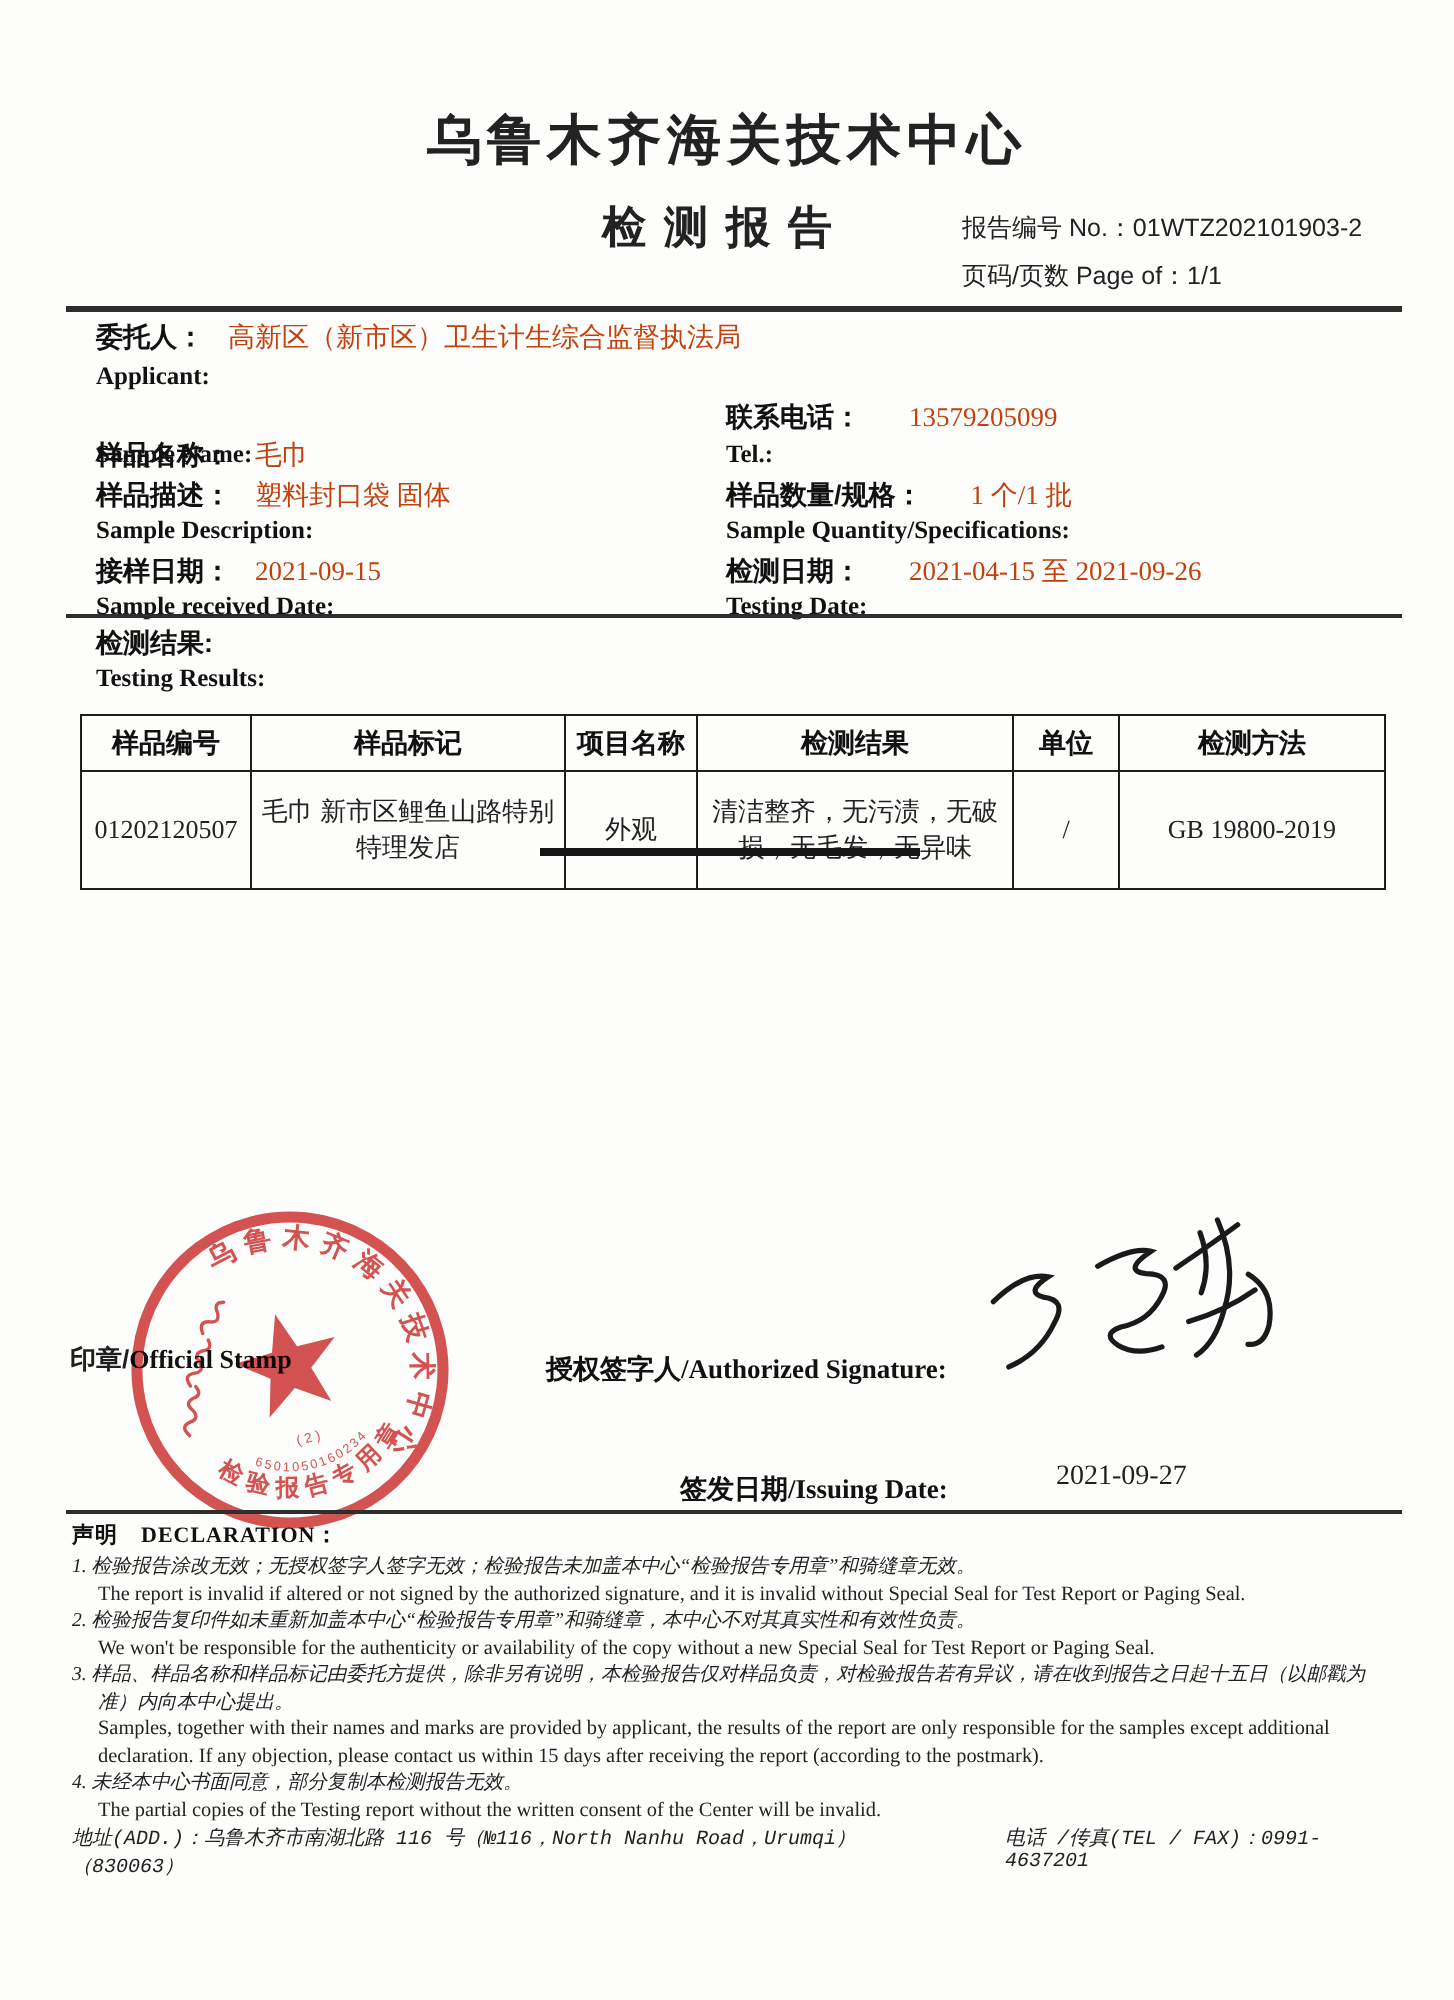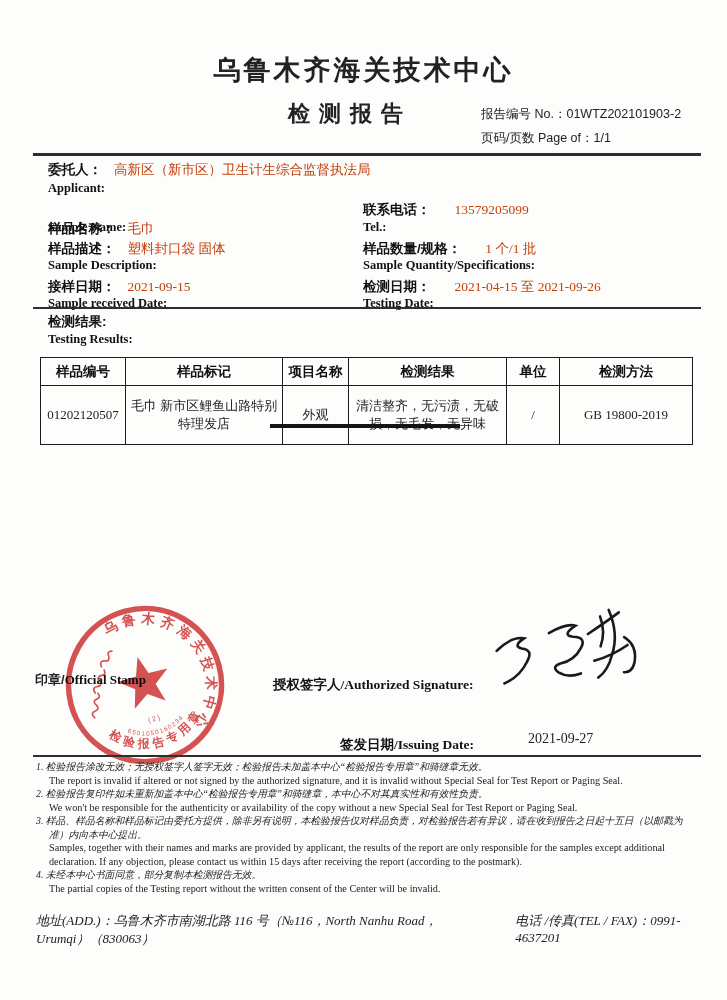--- a/index.html
+++ b/index.html
@@ -3,21 +3,21 @@
 <meta charset="utf-8">
 <style>
   html,body{margin:0;padding:0;background:#ffffff;}
   .page{
     position:relative;width:727px;height:1000px;margin:0 auto;
     background:#fdfdfc;overflow:hidden;
     font-family:"Liberation Sans","DejaVu Sans",sans-serif;color:#1f1f1f;
   }
   .abs{position:absolute;}
   .org-title{left:0;top:52px;width:727px;text-align:center;font-size:27px;font-weight:700;letter-spacing:3px;color:#222;}
-  .report-title{left:0;top:99px;width:700px;text-align:center;font-size:22px;font-weight:700;letter-spacing:9px;color:#222;}
+  .report-title{left:0;top:99px;width:700px;text-align:center;font-size:22px;font-weight:700;letter-spacing:9px;color:#222;padding-left:13px;}
   .report-meta{left:481px;top:102px;font-size:12.5px;line-height:24px;color:#222;}
   .rule{left:33px;width:668px;height:2.5px;background:#2e2e2e;}
   .cn-label{font-weight:700;font-size:13.5px;color:#111;}
   .val{font-family:"Liberation Serif","DejaVu Serif",serif;font-size:13.5px;color:#c2410c;}
   .en-label{font-family:"Liberation Serif","DejaVu Serif",serif;font-weight:700;font-size:12.5px;color:#111;}
   .row-left{left:48px;}
   .row-right{left:363px;}
   .lbl-gap{display:inline-block;width:12px;}
   .lbl-gap-wide{display:inline-block;width:24px;}
   table.results{
@@ -44,21 +44,21 @@
   .stamp-wrap{left:60px;top:600px;width:170px;height:170px;mix-blend-mode:multiply;opacity:.88;transform:rotate(-6deg);}
   .sig-wrap{left:465px;top:600px;width:210px;height:110px;}
   .dec{left:36px;top:760px;width:666px;}
   .dec-title{font-size:11px;font-weight:700;letter-spacing:.5px;color:#111;margin-bottom:2px;
     font-family:"Liberation Serif","DejaVu Serif",serif;}
   .dec-cn{font-size:9.8px;line-height:13.5px;font-style:italic;color:#222;
     font-family:"Liberation Serif","DejaVu Serif",serif;padding-left:13px;text-indent:-13px;}
   .dec-en{font-size:10.2px;line-height:13.5px;color:#222;
     font-family:"Liberation Serif","DejaVu Serif",serif;padding-left:13px;}
   .footer{left:36px;top:912px;width:661px;display:flex;justify-content:space-between;
-    font-size:13px;font-family:Liberation Serif, serif;font-style:italic;color:#222;gap:31px;}
+    font-size:10px;font-family:Liberation Mono, monospace;font-style:italic;color:#222;gap:31px;}
 </style>
 </head>
 <body>
 
 <div class="page">
 
   <div class="abs org-title">乌鲁木齐海关技术中心</div>
   <div class="abs report-title">检测报告</div>
   <div class="abs report-meta">
     <div>报告编号 No.：01WTZ202101903-2</div>
@@ -180,20 +180,21 @@
       <path d="M 160 40 q 13 9 9 26 q -3 10 -11 9"></path>
     </g>
   </svg>
 
   <div class="abs issue-label">签发日期/Issuing Date:</div>
   <div class="abs issue-date">2021-09-27</div>
 
   <div class="abs rule" style="top:755px;height:2px;"></div>
 
   <div class="abs dec">
+    <div class="dec-title">声明　DECLARATION：</div>
     <div class="dec-cn">1. 检验报告涂改无效；无授权签字人签字无效；检验报告未加盖本中心“检验报告专用章”和骑缝章无效。</div>
     <div class="dec-en">The report is invalid if altered or not signed by the authorized signature, and it is invalid without Special Seal for Test Report or Paging Seal.</div>
     <div class="dec-cn">2. 检验报告复印件如未重新加盖本中心“检验报告专用章”和骑缝章，本中心不对其真实性和有效性负责。</div>
     <div class="dec-en">We won't be responsible for the authenticity or availability of the copy without a new Special Seal for Test Report or Paging Seal.</div>
     <div class="dec-cn">3. 样品、样品名称和样品标记由委托方提供，除非另有说明，本检验报告仅对样品负责，对检验报告若有异议，请在收到报告之日起十五日（以邮戳为准）内向本中心提出。</div>
     <div class="dec-en">Samples, together with their names and marks are provided by applicant, the results of the report are only responsible for the samples except additional declaration. If any objection, please contact us within 15 days after receiving the report (according to the postmark).</div>
     <div class="dec-cn">4. 未经本中心书面同意，部分复制本检测报告无效。</div>
     <div class="dec-en">The partial copies of the Testing report without the written consent of the Center will be invalid.</div>
   </div>
 

